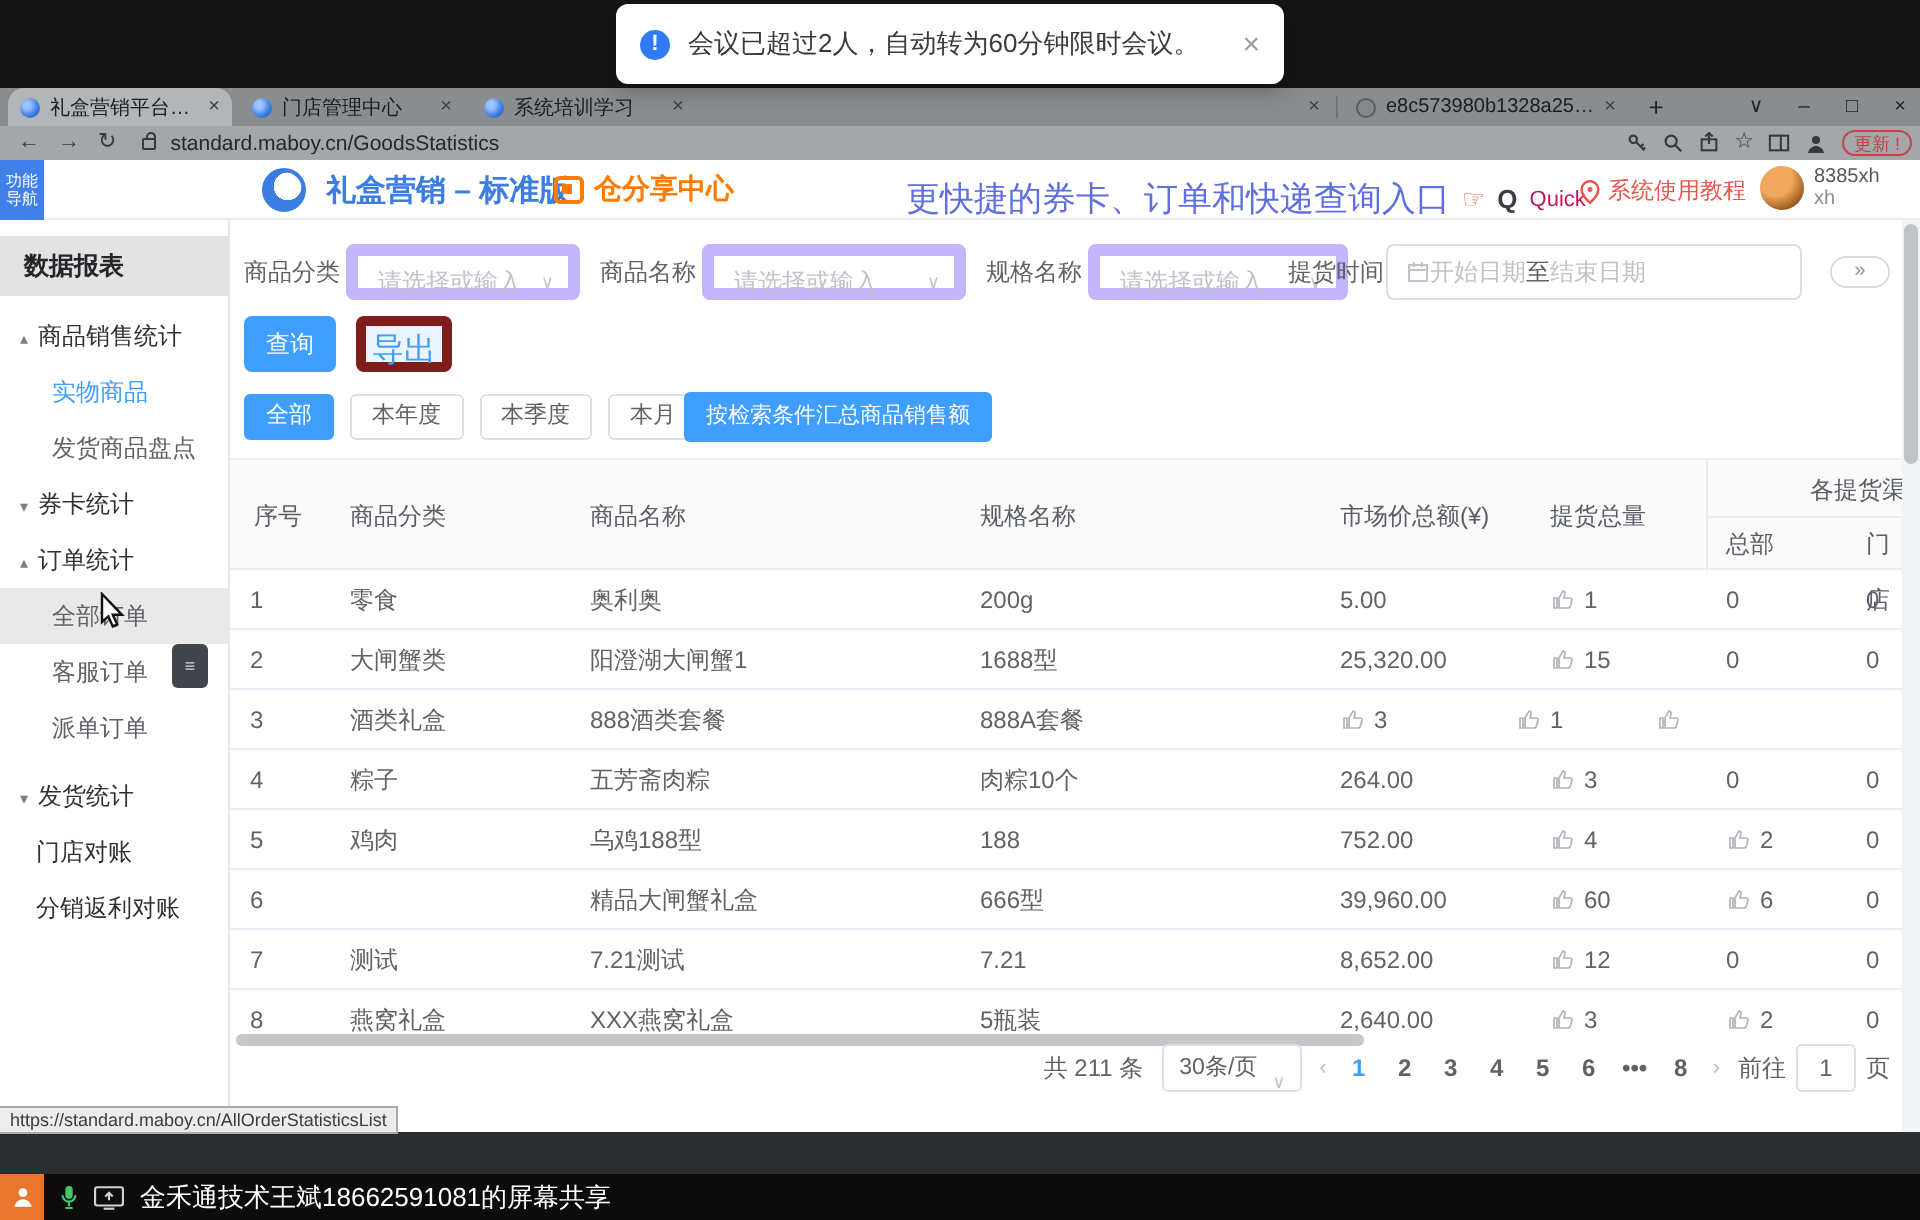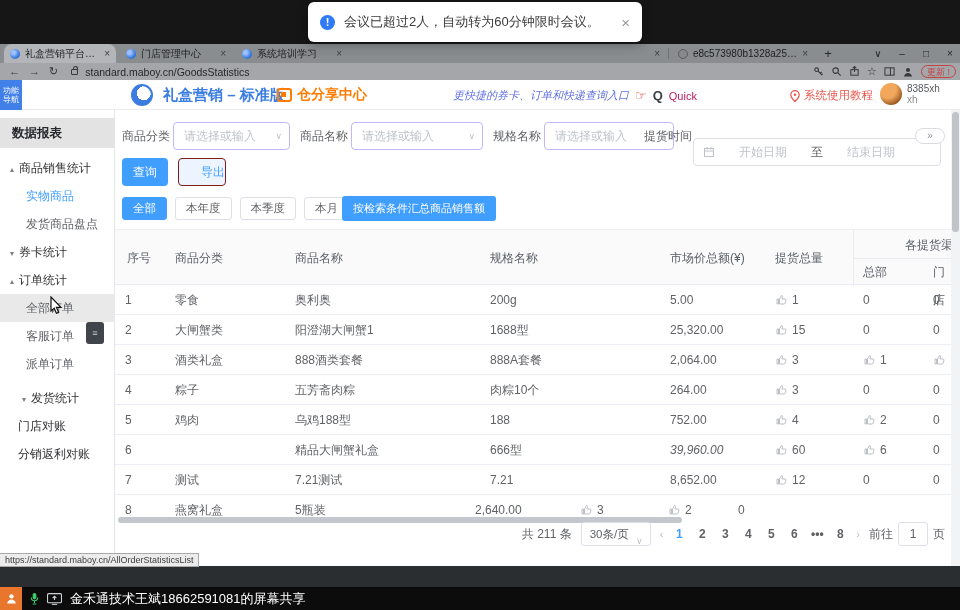--- a/index.html
+++ b/index.html
@@ -36,21 +36,21 @@
   
   .appheader{position:absolute;left:0;top:80px;width:960px;height:30px;background:#fff;border-bottom:1px solid #ebebeb;}
   .navbox{position:absolute;left:0;top:0;width:22px;height:30px;background:#4080e8;color:#fff;font-size:8px;line-height:9px;text-align:center;padding-top:6px;}
   .applogo{position:absolute;left:131px;top:4px;width:22px;height:22px;border-radius:50%;border:2px solid #3b7de0;background:radial-gradient(circle at 60% 40%,#fff 0 45%,#3b7de0 46% 100%);}
   .brand{position:absolute;left:163px;top:6px;font-size:15px;font-weight:bold;color:#3b7de0;}
   .sharec{position:absolute;left:277px;top:6px;display:flex;align-items:center;gap:5px;}
   .sharec .ic{width:15px;height:14px;border:2px solid #ff7c00;border-radius:3px;position:relative;}
   .sharec .ic:before{content:"";position:absolute;left:2px;top:2px;width:5px;height:5px;background:#ff7c00;}
   .sharec .tx{font-size:14px;font-weight:bold;color:#ff7c00;}
   .entrycluster{position:absolute;left:453px;top:8px;display:flex;align-items:center;gap:6px;}
-  .entrytext{font-size:11px;color:#5f6fe0;font-style:italic;}
+  .entrytext{font-size:17px;color:#5f6fe0;}
   .handred{color:#e05a4f;font-size:13px;}
   .qmark{font-size:13px;font-weight:bold;color:#3a3f45;}
   .quick{font-size:11px;color:#be185d;}
   .tutcluster{position:absolute;left:790px;top:8px;display:flex;align-items:center;gap:4px;justify-content:flex-end;}
   .tuttext{font-size:11.5px;color:#e8574d;}
   .usercluster{position:absolute;left:880px;top:3px;display:flex;align-items:center;gap:5px;}
   .avatar{width:22px;height:22px;border-radius:50%;background:radial-gradient(circle at 35% 30%,#f2a85c 0 40%,#9c5a22 75%,#5f3410 100%);}
   .uname{font-size:10px;color:#55585c;line-height:11px;}
   .uname .sub{color:#8a8d91;}
 
@@ -58,41 +58,41 @@
   .page{position:absolute;left:0;top:110px;width:960px;height:456px;background:#fff;}
   .sidebar{position:absolute;left:0;top:0;width:115px;height:456px;background:#fff;border-right:1px solid #e4e7ea;}
   .side-title{position:absolute;left:0;top:8px;width:115px;height:30px;background:#e3e3e3;font-size:12.5px;font-weight:bold;color:#24262a;line-height:30px;padding-left:12px;}
   .side-items{position:absolute;left:0;top:44px;width:115px;}
   .srow{height:28px;line-height:28px;font-size:12px;color:#303133;white-space:nowrap;overflow:hidden;}
   .srow .arr{font-size:8px;color:#7a7e83;margin:0 5px 0 10px;}
   .srow.leaf{padding-left:26px;color:#606266;}
   .srow.item{padding-left:18px;color:#303133;}
   .srow.active{color:#409eff;}
   .srow.hovered{background:#e9e9e9;}
-  .srow.gaptop{margin-top:6px;padding-left:12px;}
+  .srow.gaptop{margin-top:6px;}
   .sidehandle{position:absolute;left:86px;top:212px;width:18px;height:22px;background:#40454b;border-radius:3px;color:#cfd3d8;font-size:9px;line-height:22px;text-align:center;z-index:5;}
   .cursor{position:absolute;left:50px;top:186px;z-index:6;}
 
   .content{position:absolute;left:115px;top:0;width:836px;height:456px;background:#fff;}
 
   
   .frow{position:absolute;left:0;top:12px;width:836px;height:28px;}
   .flabel{position:absolute;top:0;font-size:12px;color:#606266;line-height:28px;}
-  .fselect{position:absolute;top:0;height:28px;border:1px solid #c4b5fd;border-radius:4px;background:#fff;}
+  .fselect{position:absolute;top:0;height:28px;border:6px solid #c4b5fd;border-radius:4px;background:#fff;}
   .fselect input{border:none;outline:none;width:calc(100% - 24px);height:26px;font-size:12px;color:#606266;padding:0 0 0 10px;background:transparent;}
   .fselect input::placeholder{color:#bfc3c9;}
   .chev{position:absolute;right:7px;top:8px;font-size:9px;color:#bfc3c9;}
-  .daterange{position:absolute;left:578px;top:16px;width:248px;height:28px;border:1px solid #dcdfe6;border-radius:4px;display:flex;align-items:center;gap:24px;padding-left:9px;}
+  .daterange{position:absolute;left:578px;top:0;width:208px;height:28px;border:1px solid #dcdfe6;border-radius:4px;display:flex;align-items:center;gap:0;padding-left:9px;}
   .dr-ph{font-size:12px;color:#bfc3c9;}
   .dr-to{font-size:12px;color:#606266;}
   .expandpill{position:absolute;left:800px;top:6px;width:30px;height:16px;border:1px solid #d8dbe0;border-radius:9px;font-size:10px;color:#909399;text-align:center;line-height:14px;background:#fff;}
 
   
   .btn-query{position:absolute;left:7px;top:48px;width:46px;height:28px;background:#409eff;color:#fff;font-size:12px;border-radius:4px;text-align:center;line-height:28px;}
-  .btn-export{position:absolute;left:63px;top:48px;width:48px;height:28px;background:#ecf5ff;border:1px solid #7f1d1d;color:#409eff;font-size:12px;border-radius:4px;text-align:right;line-height:26px;}
+  .btn-export{position:absolute;left:63px;top:48px;width:48px;height:28px;background:#ecf5ff;border:5px solid #7f1d1d;color:#409eff;font-size:16px;border-radius:4px;text-align:center;line-height:26px;}
 
   
   .ptabs{position:absolute;left:7px;top:87px;height:23px;display:flex;gap:8px;}
   .ptab{height:23px;padding:0 10px;border:1px solid #dcdfe6;border-radius:3px;background:#fff;font-size:11.5px;color:#606266;line-height:21px;white-space:nowrap;}
   .ptab.active{background:#409eff;border-color:#409eff;color:#fff;}
   .btn-summary{position:absolute;left:227px;top:86px;height:25px;padding:0 11px;background:#409eff;border-radius:3px;color:#fff;font-size:11px;line-height:25px;white-space:nowrap;}
 
   
   .thead{position:absolute;left:0;top:119px;width:836px;height:56px;background:#fafafa;border-top:1px solid #eef0f3;border-bottom:1px solid #e9ecf0;}
   .hcell{position:absolute;top:0;height:56px;line-height:56px;font-size:12px;color:#5a5e66;white-space:nowrap;}
@@ -382,23 +382,20 @@
             </div>
             <div class="tcell" style="width: 120px;">
               <span>酒类礼盒</span>
             </div>
             <div class="tcell" style="width: 195px;">
               <span>888酒类套餐</span>
             </div>
             <div class="tcell" style="width: 180px;">
               <span>888A套餐</span>
             </div>
-            <div class="tcell" style="width: 105px;">
-              <span>2,064.00</span>
-            </div>
             <div class="tcell" style="width: 88px;">
               <span style="display: flex;">
                 <svg width="13" height="12" viewBox="0 0 24 24">
                   <path d="M3 10h3v10H3z M8 20V10l4-7c1.2 0 2.2 1 2 2.2L13 10h6.2c1.2 0 2 1.1 1.7 2.2l-1.4 5.6C19.2 19.1 18.1 20 16.8 20H8z" fill="none" stroke="#b0b4ba" stroke-width="1.7"></path>
                 </svg>
               </span>
               <span>3</span>
             </div>
             <div class="tcell" style="width: 70px;">
               <span style="display: flex;">
@@ -490,21 +487,21 @@
             </div>
             <div class="tcell" style="width: 120px; margin-top: 29px;">
               <span>大闸蟹</span>
             </div>
             <div class="tcell" style="width: 195px;">
               <span>精品大闸蟹礼盒</span>
             </div>
             <div class="tcell" style="width: 180px;">
               <span>666型</span>
             </div>
-            <div class="tcell" style="width: 105px; font-style: italic;">
+            <div class="tcell" style="width: 105px;">
               <span>39,960.00</span>
             </div>
             <div class="tcell" style="width: 88px;">
               <span style="display: flex;">
                 <svg width="13" height="12" viewBox="0 0 24 24">
                   <path d="M3 10h3v10H3z M8 20V10l4-7c1.2 0 2.2 1 2 2.2L13 10h6.2c1.2 0 2 1.1 1.7 2.2l-1.4 5.6C19.2 19.1 18.1 20 16.8 20H8z" fill="none" stroke="#b0b4ba" stroke-width="1.7"></path>
                 </svg>
               </span>
               <span>60</span>
             </div>
@@ -550,20 +547,23 @@
             <div class="tcell" style="width: 90px;">
               <span>0</span>
             </div>
           </div>
           <div class="trow">
             <div class="tcell" style="width: 50px;">
               <span>8</span>
             </div>
             <div class="tcell" style="width: 120px;">
               <span>燕窝礼盒</span>
+            </div>
+            <div class="tcell" style="width: 195px;">
+              <span>XXX燕窝礼盒</span>
             </div>
             <div class="tcell" style="width: 180px;">
               <span>5瓶装</span>
             </div>
             <div class="tcell" style="width: 105px;">
               <span>2,640.00</span>
             </div>
             <div class="tcell" style="width: 88px;">
               <span style="display: flex;">
                 <svg width="13" height="12" viewBox="0 0 24 24">

